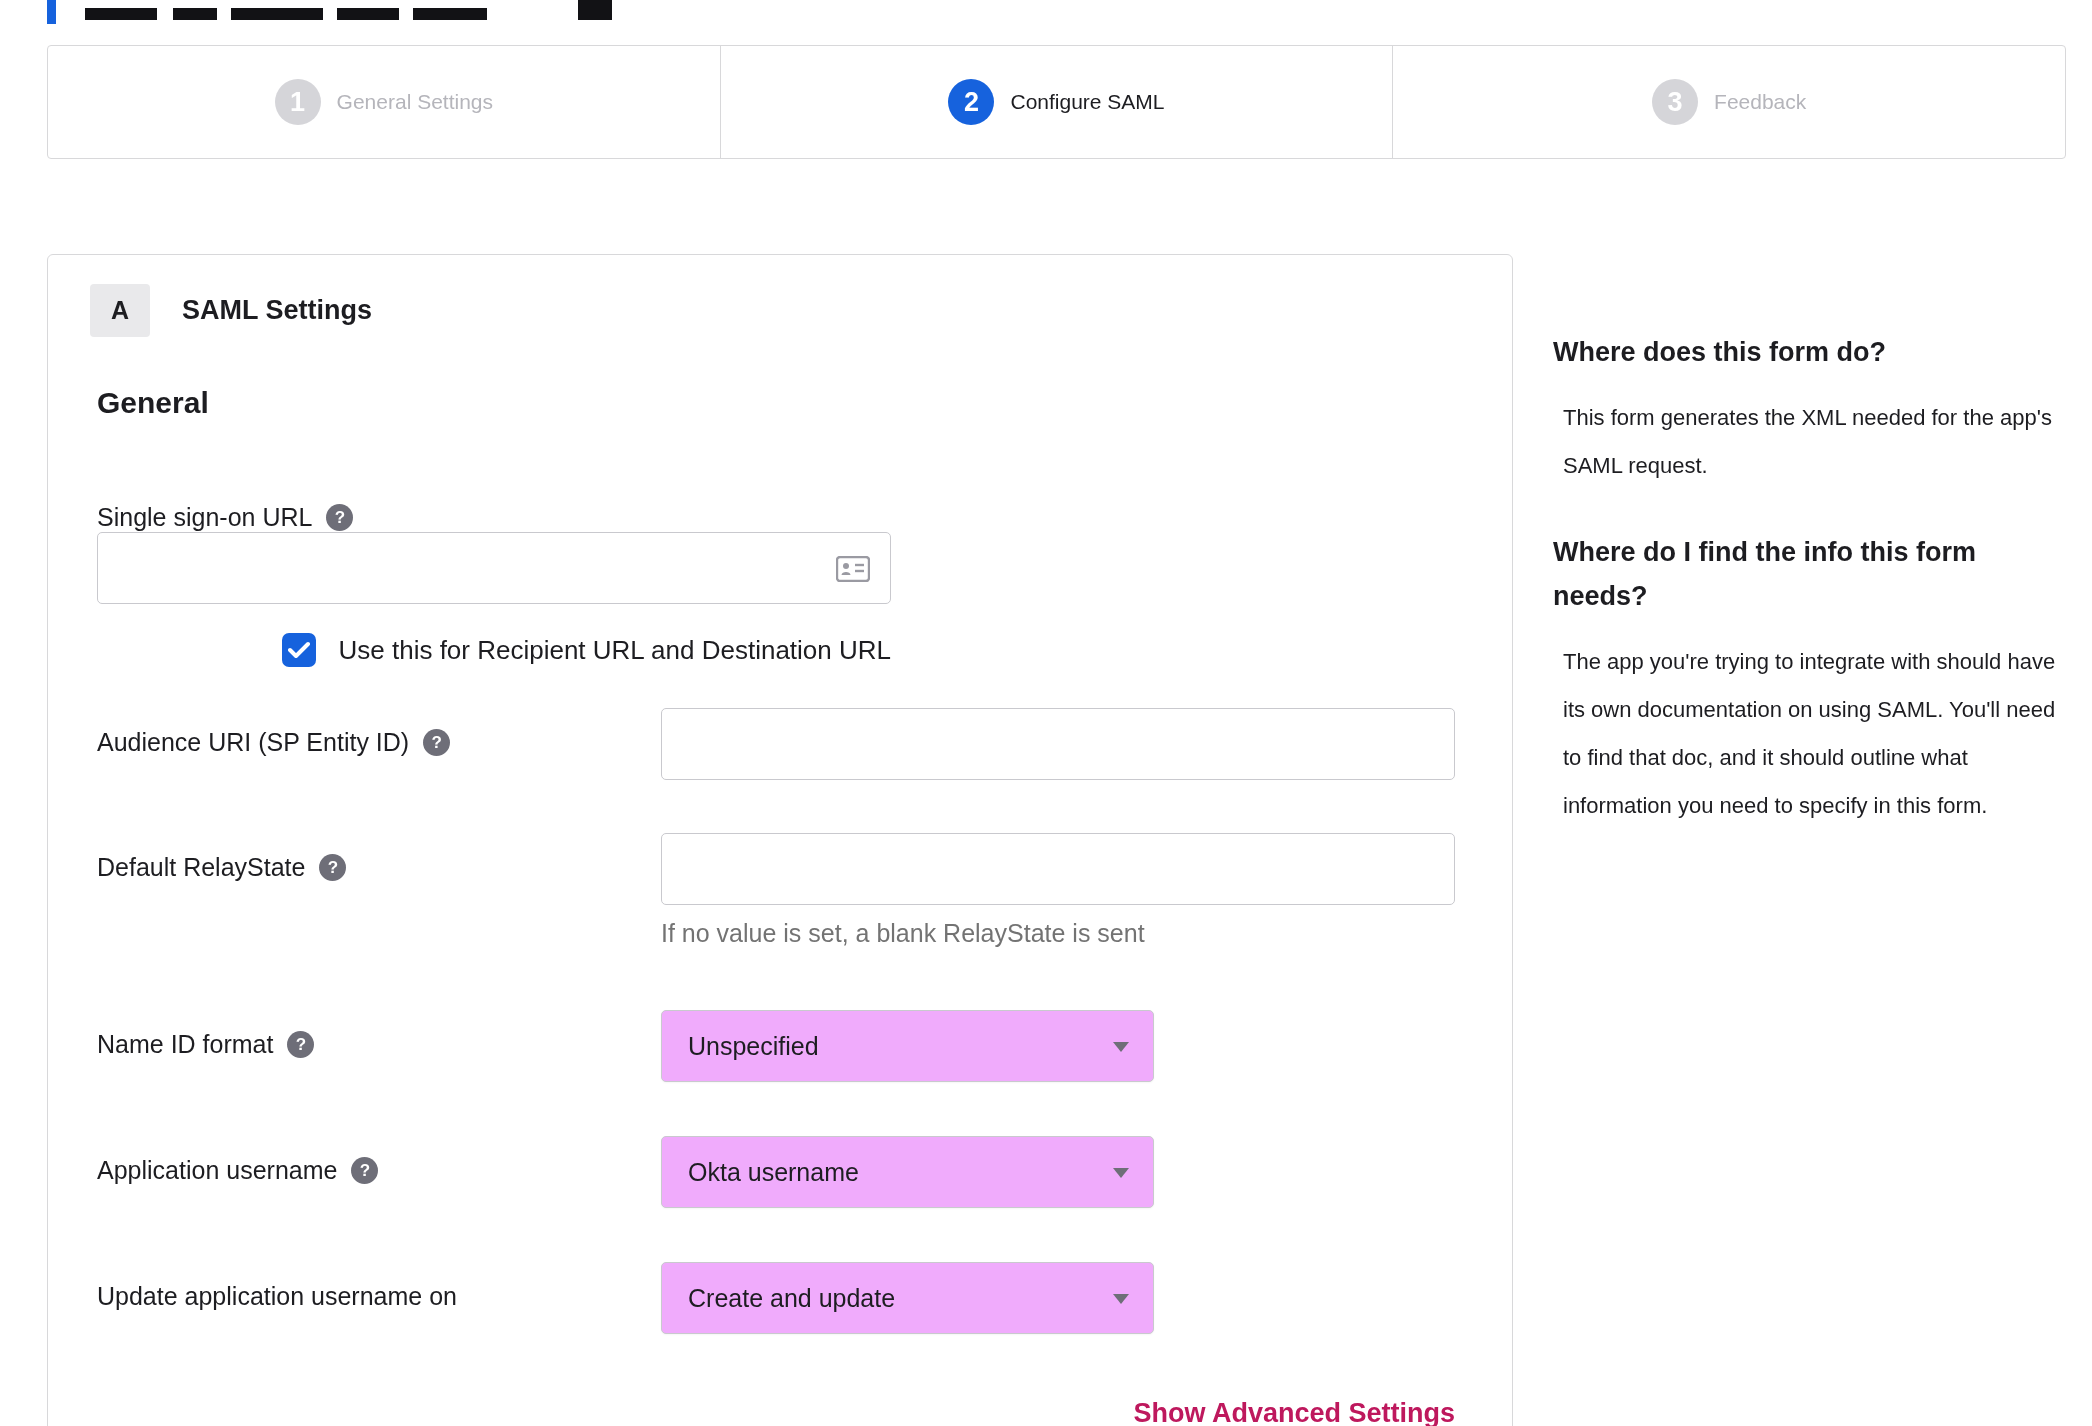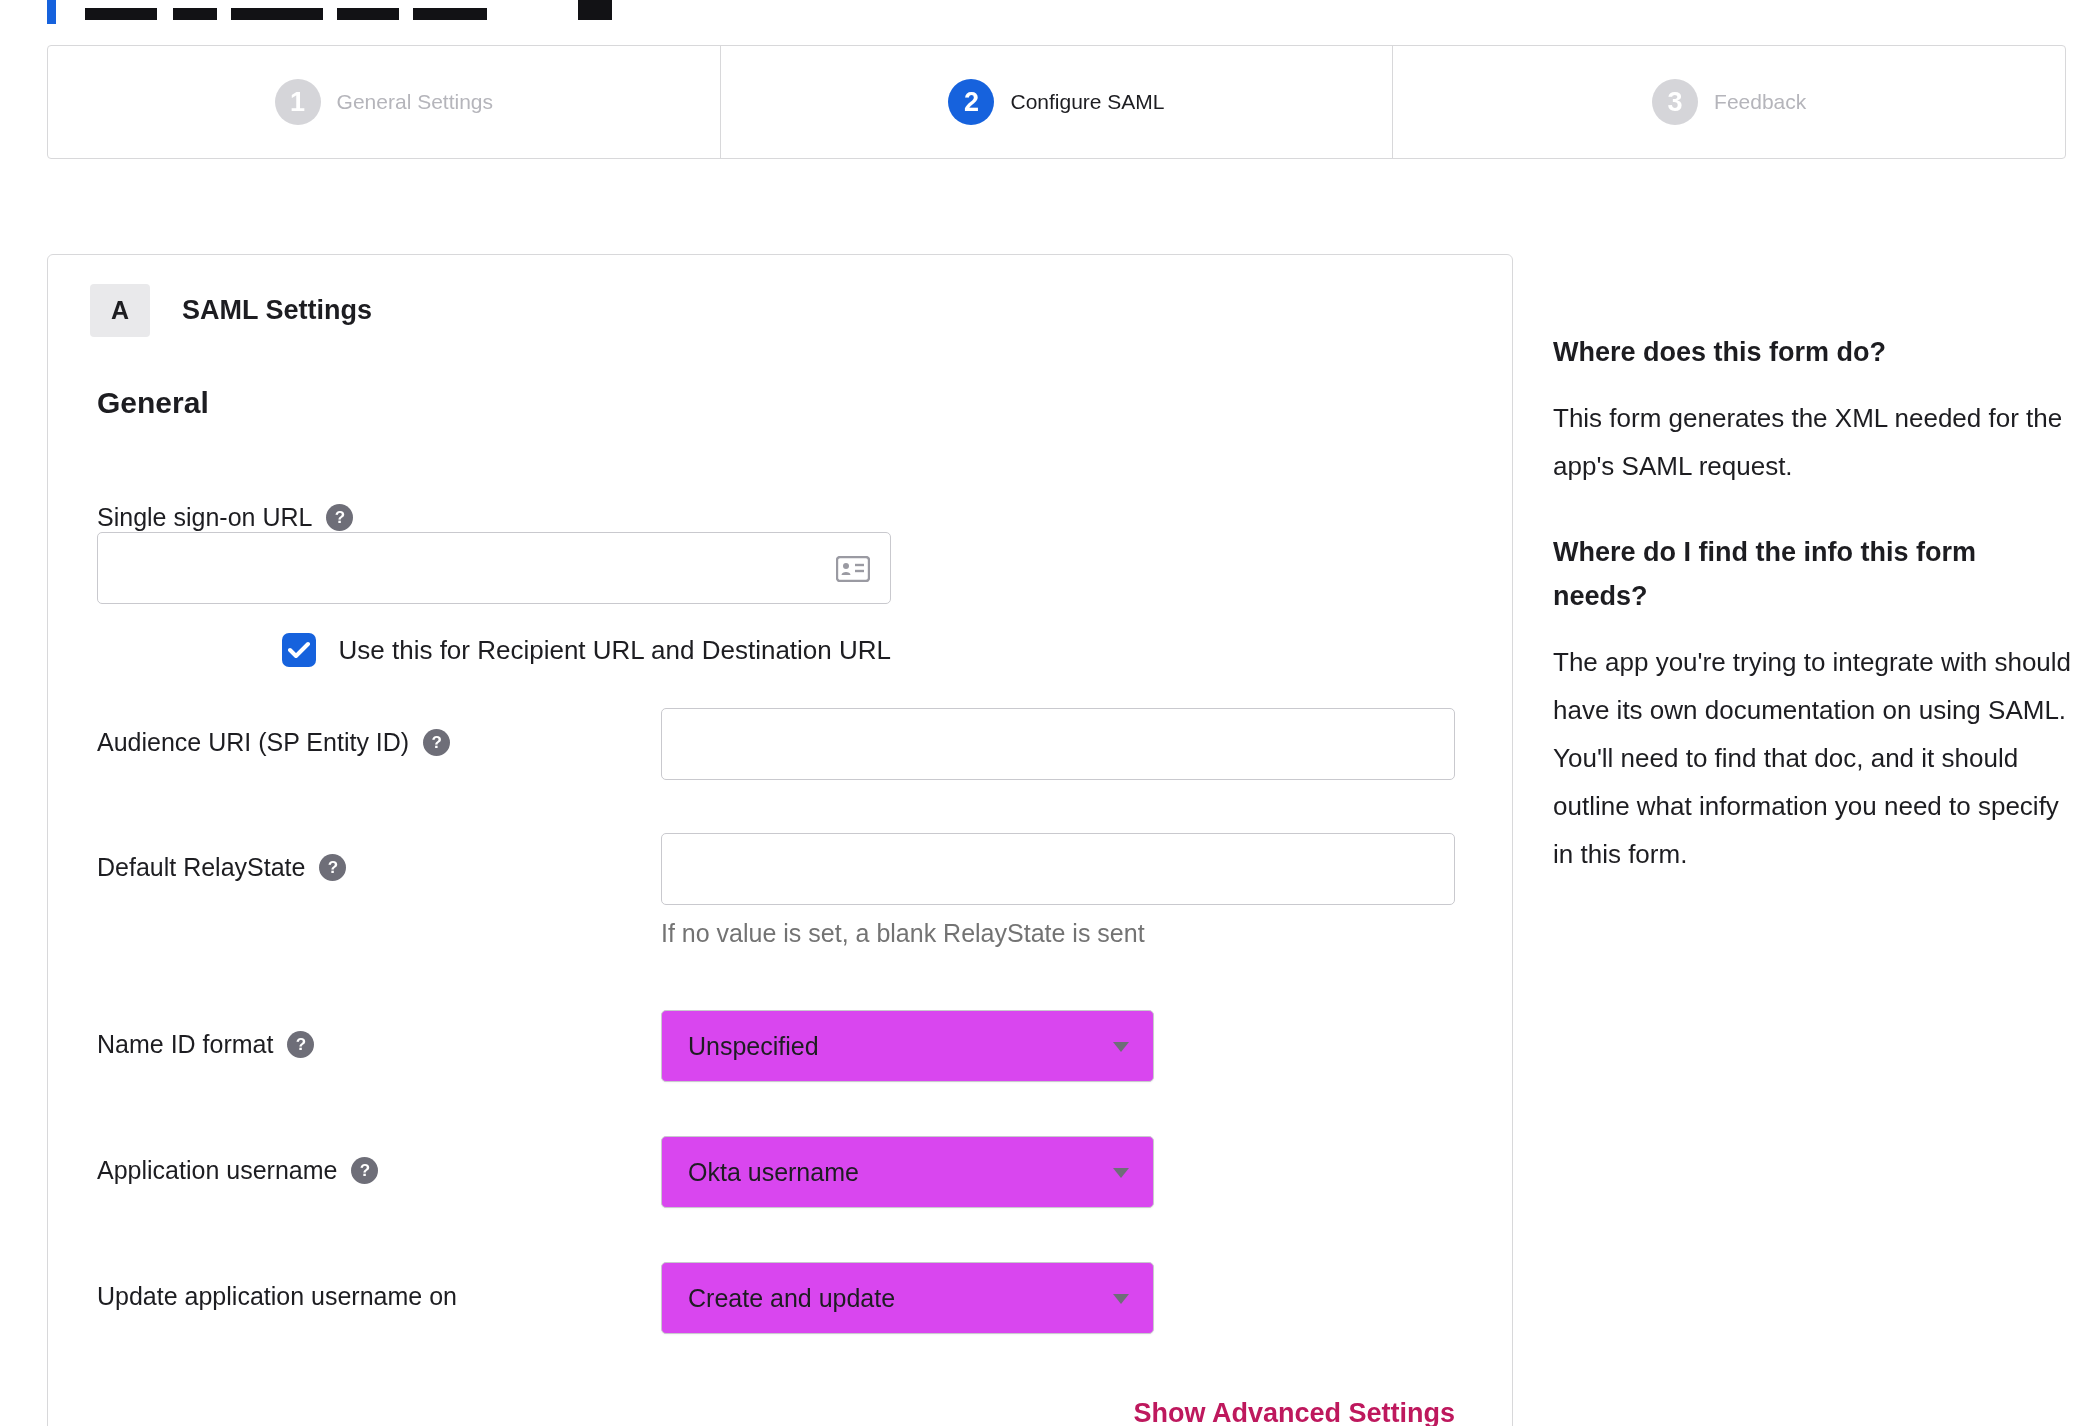--- a/index.html
+++ b/index.html
@@ -46,39 +46,39 @@
   .card-icon { position: absolute; right: 20px; top: 23px; width: 34px; height: 26px; }
 
   .checkbox-row { display: flex; align-items: center; gap: 22px; margin-top: 26px; height: 40px; justify-content: flex-end; }
   .checkbox { width: 34px; height: 34px; border-radius: 7px; background: #1662dd;
               display: flex; align-items: center; justify-content: center; flex: none; }
   .checkbox-label { font-size: 26px; }
 
   .helper-text { margin-top: 14px; font-size: 25px; color: #737373; height: 34px; }
 
   .select { position: relative; width: 493px; height: 72px; border: 1px solid #c9c9ce; border-radius: 5px;
-            background: #d946ef; display: flex; align-items: center; padding: 0 60px 0 26px;
+            background: #f0abfc; display: flex; align-items: center; padding: 0 60px 0 26px;
             font-size: 25px; cursor: pointer; box-shadow: 0 1px 2px rgba(0,0,0,0.04); }
   .select .caret { position: absolute; right: 24px; top: 31px; width: 0; height: 0;
                    border-left: 8px solid transparent; border-right: 8px solid transparent; border-top: 10px solid #6e6e78; }
 
   .mt-sso { margin-top: 61px; flex-direction: column; }
   .mt-aud { margin-top: 38px; }
   .mt-relay { margin-top: 53px; }
   .mt-nameid { margin-top: 57px; }
   .mt-appuser { margin-top: 54px; }
   .mt-update { margin-top: 54px; justify-content: space-between; }
 
   .advanced-row { margin-top: 64px; width: 1358px; text-align: right; }
   .advanced-link { color: #be185d; font-size: 27px; font-weight: bold; text-decoration: none; cursor: pointer; }
 
   
   .help-panel { position: absolute; left: 1553px; top: 330px; width: 520px; }
   .help-q { font-size: 27px; font-weight: bold; line-height: 44px; margin-bottom: 20px; }
-  .help-a { font-size: 26px; line-height: 48px; margin-bottom: 40px; }
+  .help-a { font-size: 22px; line-height: 48px; margin-bottom: 40px; margin-left: 10px; }
 </style>
 </head>
 <body>
 
 <div class="page">
 
   <div class="clip-frag">
     <div class="blue-bar"></div>
     <div class="g" style="left:85px;  width:72px;"></div>
     <div class="g" style="left:173px; width:44px;"></div>

